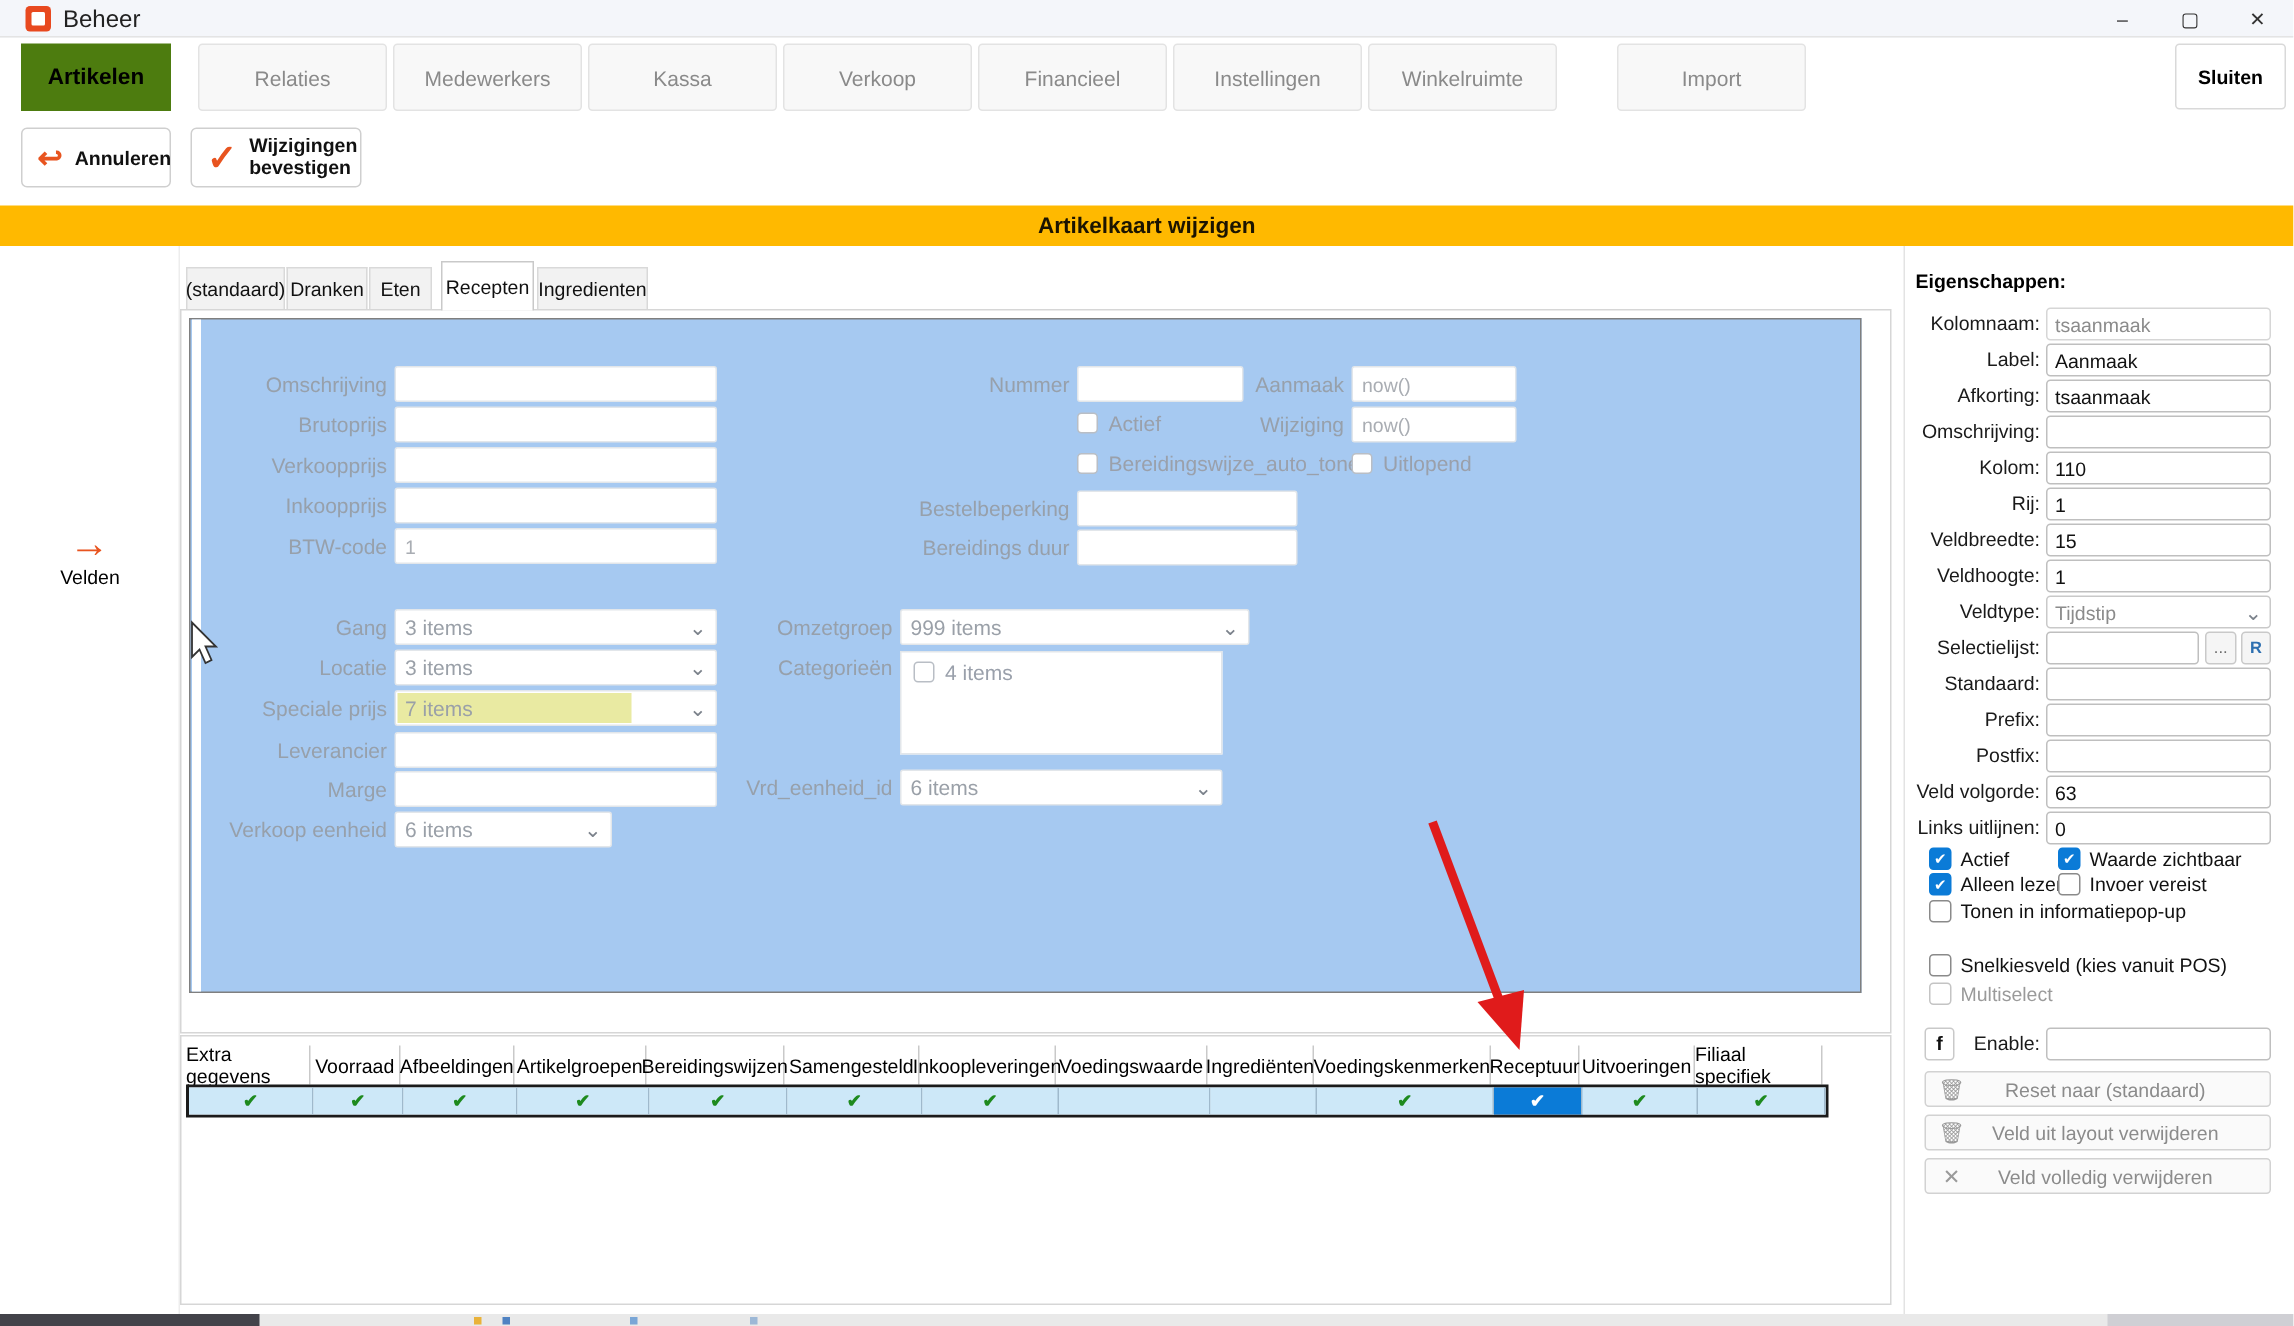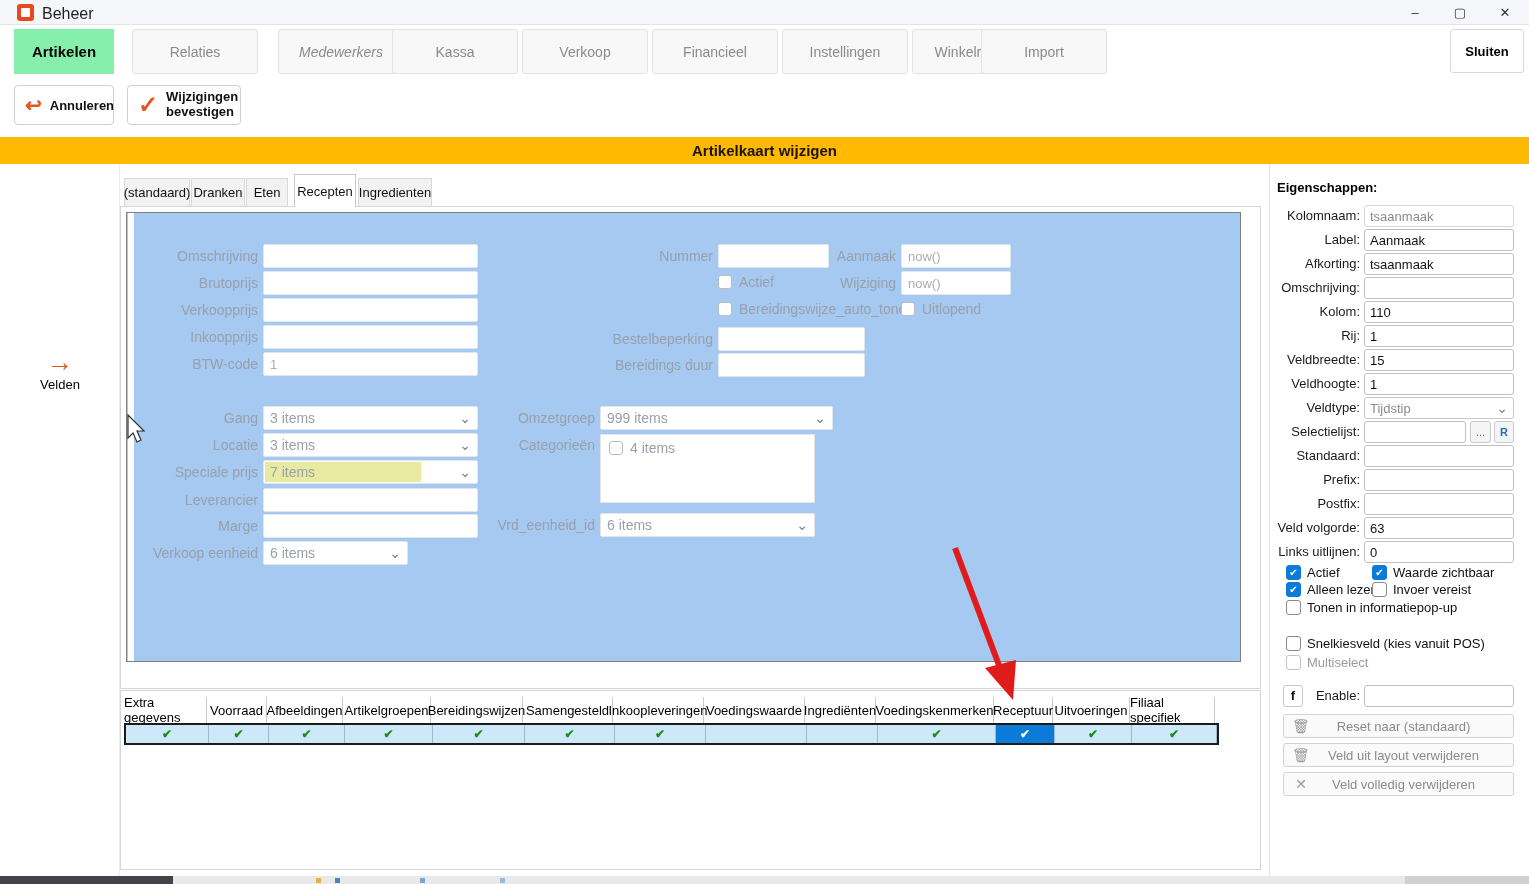--- a/index.html
+++ b/index.html
@@ -9,21 +9,21 @@
 
   
   #titlebar { left:0; top:0; width:1529px; height:25px; background:#f4f6fa; border-bottom:1px solid #e4e4e4; }
   #appicon { left:17px; top:4px; width:17px; height:17px; background:#e8491f; border-radius:3px; }
   #appicon::after { content:""; position:absolute; left:4px; top:4px; width:9px; height:9px; background:#fff; border-radius:1px; }
   #apptitle { left:42px; top:5px; font-size:16px; color:#222; }
   .winctl { top:0; width:44px; height:25px; text-align:center; line-height:25px; font-size:13px; color:#333; }
 
   
   .navbtn { top:29px; width:126px; height:45px; background:#f8f8f8; border:1px solid #e3e3e3; border-radius:3px; color:#8a8a8a; font-size:14px; display:flex; align-items:center; justify-content:center; }
-  #nav-active { left:14px; top:29px; width:100px; height:45px; background:#86efac; color:#000; font-weight:bold; font-size:15px; display:flex; align-items:center; justify-content:center; }
+  #nav-active { left:14px; top:29px; width:100px; height:45px; background:#4d7c0f; color:#000; font-weight:bold; font-size:15px; display:flex; align-items:center; justify-content:center; }
   #btn-sluiten { left:1450px; top:29px; width:74px; height:44px; background:#fff; border:1px solid #d9d9d9; border-radius:3px; color:#000; font-weight:bold; font-size:13px; display:flex; align-items:center; justify-content:center; }
 
   
   .toolbtn { top:85px; height:40px; background:#fff; border:1px solid #cfcfcf; border-radius:4px; display:flex; align-items:center; gap:8px; padding:0 10px; font-weight:bold; font-size:13px; color:#111; }
   .oicon { color:#e8541f; font-weight:bold; }
 
   
   #banner { left:0; top:137px; width:1529px; height:27px; background:#ffb900; color:#1c1400; font-weight:bold; font-size:15px; display:flex; align-items:center; justify-content:center; }
 
   
@@ -92,27 +92,27 @@
   <div class="abs" id="titlebar">
     <div class="abs" id="appicon"></div>
     <div class="abs" id="apptitle">Beheer</div>
     <div class="abs winctl" style="left:1393px;">–</div>
     <div class="abs winctl" style="left:1438px;">▢</div>
     <div class="abs winctl" style="left:1483px;">✕</div>
   </div>
 
   <div class="abs" id="nav-active">Artikelen</div>
   <div class="abs navbtn" style="left:132px;">Relaties</div>
-  <div class="abs navbtn" style="left:278px;font-style:italic;">Medewerkers</div>
+  <div class="abs navbtn" style="left:262px;">Medewerkers</div>
   <div class="abs navbtn" style="left:392px;">Kassa</div>
   <div class="abs navbtn" style="left:522px;">Verkoop</div>
   <div class="abs navbtn" style="left:652px;">Financieel</div>
   <div class="abs navbtn" style="left:912px;">Winkelruimte</div>
   <div class="abs navbtn" style="left:782px;">Instellingen</div>
-  <div class="abs navbtn" style="left:981px;">Import</div>
+  <div class="abs navbtn" style="left:1078px;">Import</div>
   <div class="abs" id="btn-sluiten">Sluiten</div>
 
   <div class="abs toolbtn" style="left:14px; width:100px;">
     <span class="oicon" style="font-size:20px;">↩</span>
     <span>Annuleren</span>
   </div>
   <div class="abs toolbtn" style="left:127px; width:114px;">
     <span class="oicon" style="font-size:24px;">✓</span>
     <span style="line-height:1.15;">
       <span>Wijzigingen</span><br>

